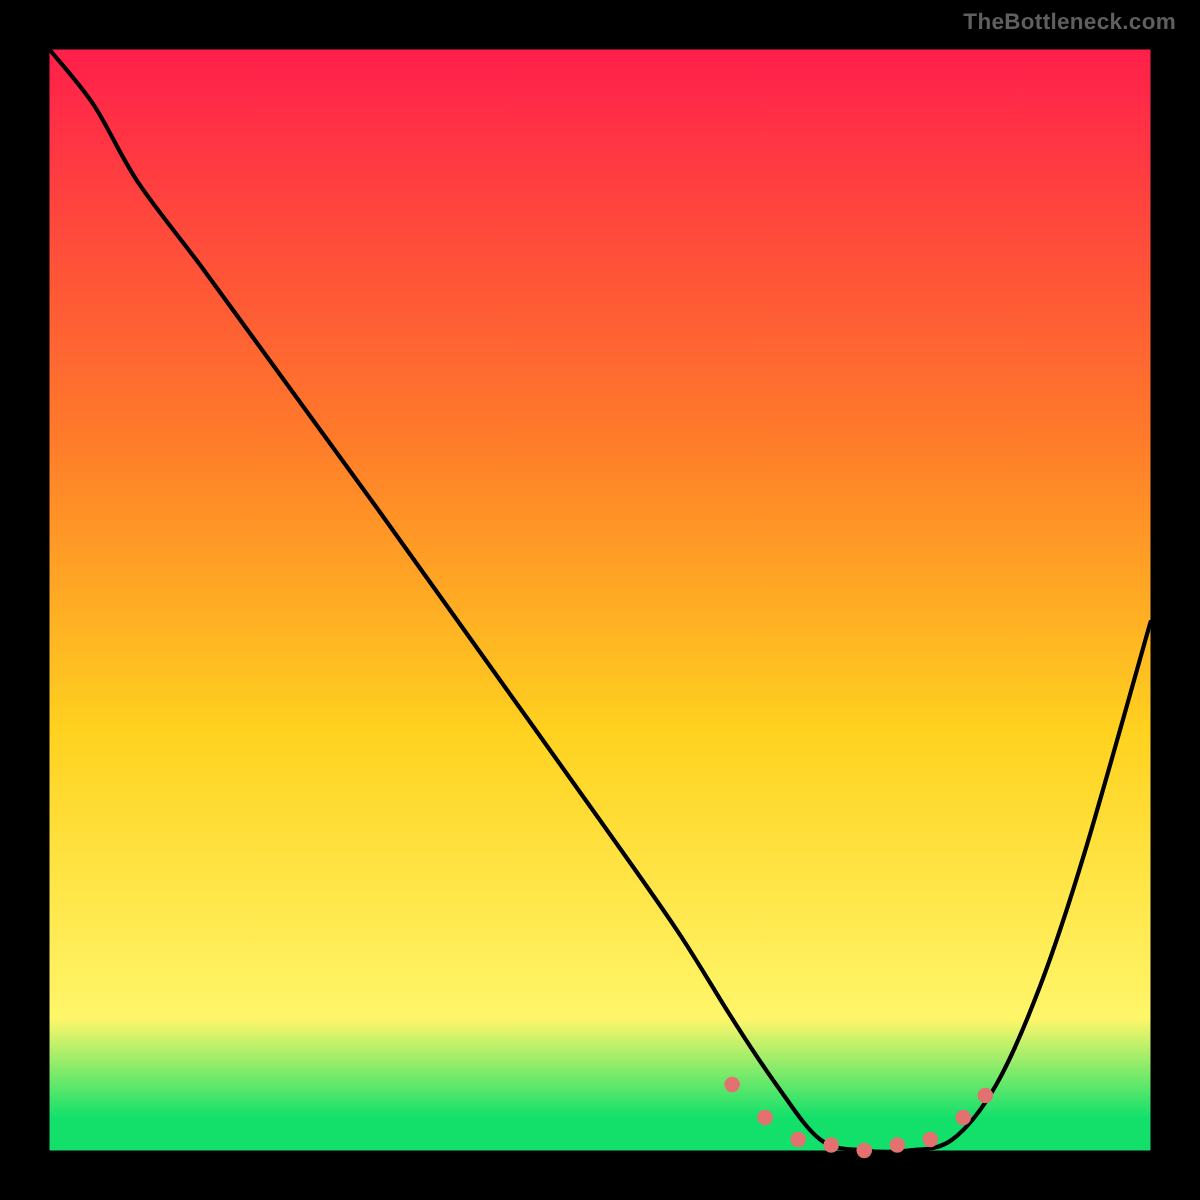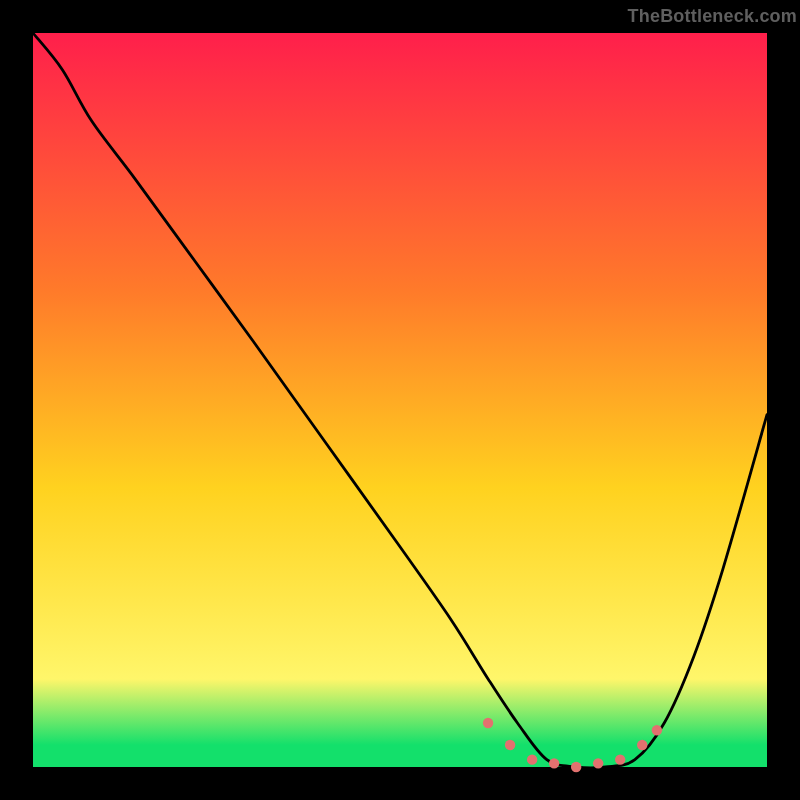--- a/index.html
+++ b/index.html
@@ -12,23 +12,23 @@
   }
   .stage {
     position: relative;
     width: 800px;
     height: 800px;
     background: #000;
   }
   .watermark {
     position: absolute;
     top: 6px;
-    right: 3px;
+    right: 16px;
     font-family: Arial, Helvetica, sans-serif;
-    font-size: 18px;
+    font-size: 15px;
     font-weight: 600;
     color: #5f5f5f;
     letter-spacing: 0.2px;
     user-select: none;
   }
   svg {
     position: absolute;
     left: 0;
     top: 0;
     width: 800px;

